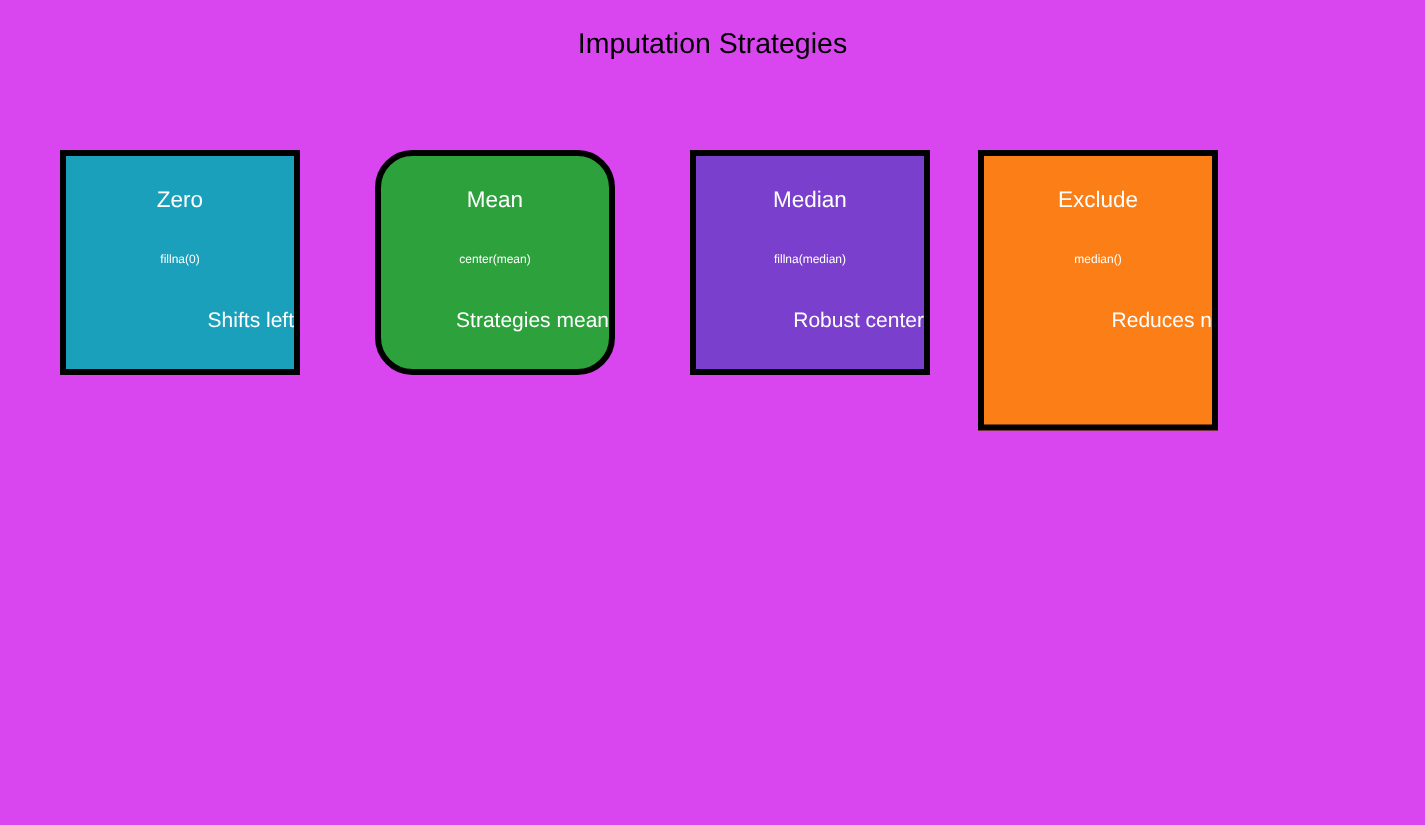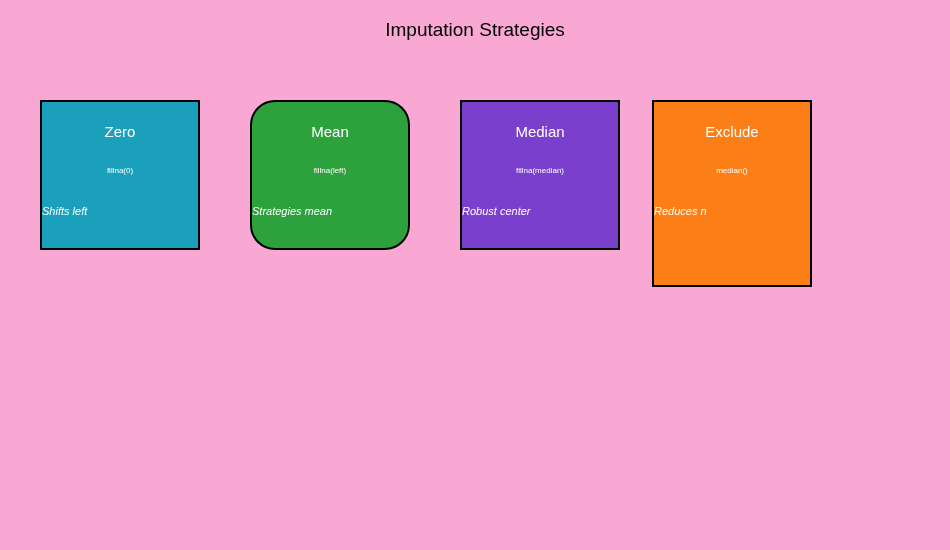--- a/index.html
+++ b/index.html
@@ -32,21 +32,21 @@
     font-size: 19px;
     line-height: 24px;
     color: #000000;
     white-space: nowrap;
   }
   .card {
     position: absolute;
     top: 100px;
     width: 160px;
     height: 150px;
-    border: 2px solid #1d4ed8;
+    border: 4px solid #1d4ed8;
     box-sizing: border-box;
     overflow: hidden;
   }
   .card-title {
     position: absolute;
     left: 0;
     top: 21px;
     width: 100%;
     text-align: center;
     font-size: 15px;
@@ -63,44 +63,43 @@
     font-size: 8px;
     line-height: 10px;
     color: #ffffff;
     white-space: nowrap;
   }
   .card-note {
     position: absolute;
     left: 0;
     top: 104px;
     width: 100%;
-    text-align: left;
-    font-size: 11px;
+    text-align: right;
+    font-size: 14px;
     line-height: 10px;
     color: #ffffff;
     white-space: nowrap;
-    font-style: italic;
   }
 </style>
 </head>
 <body>
 
-<div id="figure" style="background: #f9a8d4;">
+<div id="figure" style="background: #d946ef;">
 
   <div id="figure-title" style="color: rgb(0, 0, 0);">Imputation Strategies</div>
 
   <div class="card" id="card-0" style="left: 40px; top: 100px; width: 160px; height: 150px; background: rgb(27, 160, 188); border-color: rgb(0, 0, 0);">
     <div class="card-title">Zero</div>
     <div class="card-code">fillna(0)</div>
     <div class="card-note">Shifts left</div>
   </div>
 
   <div class="card" id="card-1" style="left: 250px; top: 100px; width: 160px; height: 150px; background: rgb(44, 161, 60); border-color: rgb(0, 0, 0); border-radius: 25px;">
     <div class="card-title">Mean</div>
-    <div class="card-code">fillna(left)</div>
+    <div class="card-code">center(mean)</div>
     <div class="card-note">Strategies mean</div>
   </div>
 
   <div class="card" id="card-2" style="left: 460px; top: 100px; width: 160px; height: 150px; background: rgb(122, 63, 204); border-color: rgb(0, 0, 0); padding-left: 16px;">
     <div class="card-title">Median</div>
     <div class="card-code">fillna(median)</div>
     <div class="card-note">Robust center</div>
   </div>
 
   <div class="card" id="card-3" style="left: 652px; top: 100px; width: 160px; height: 187px; background: rgb(252, 126, 22); border-color: rgb(0, 0, 0);">

